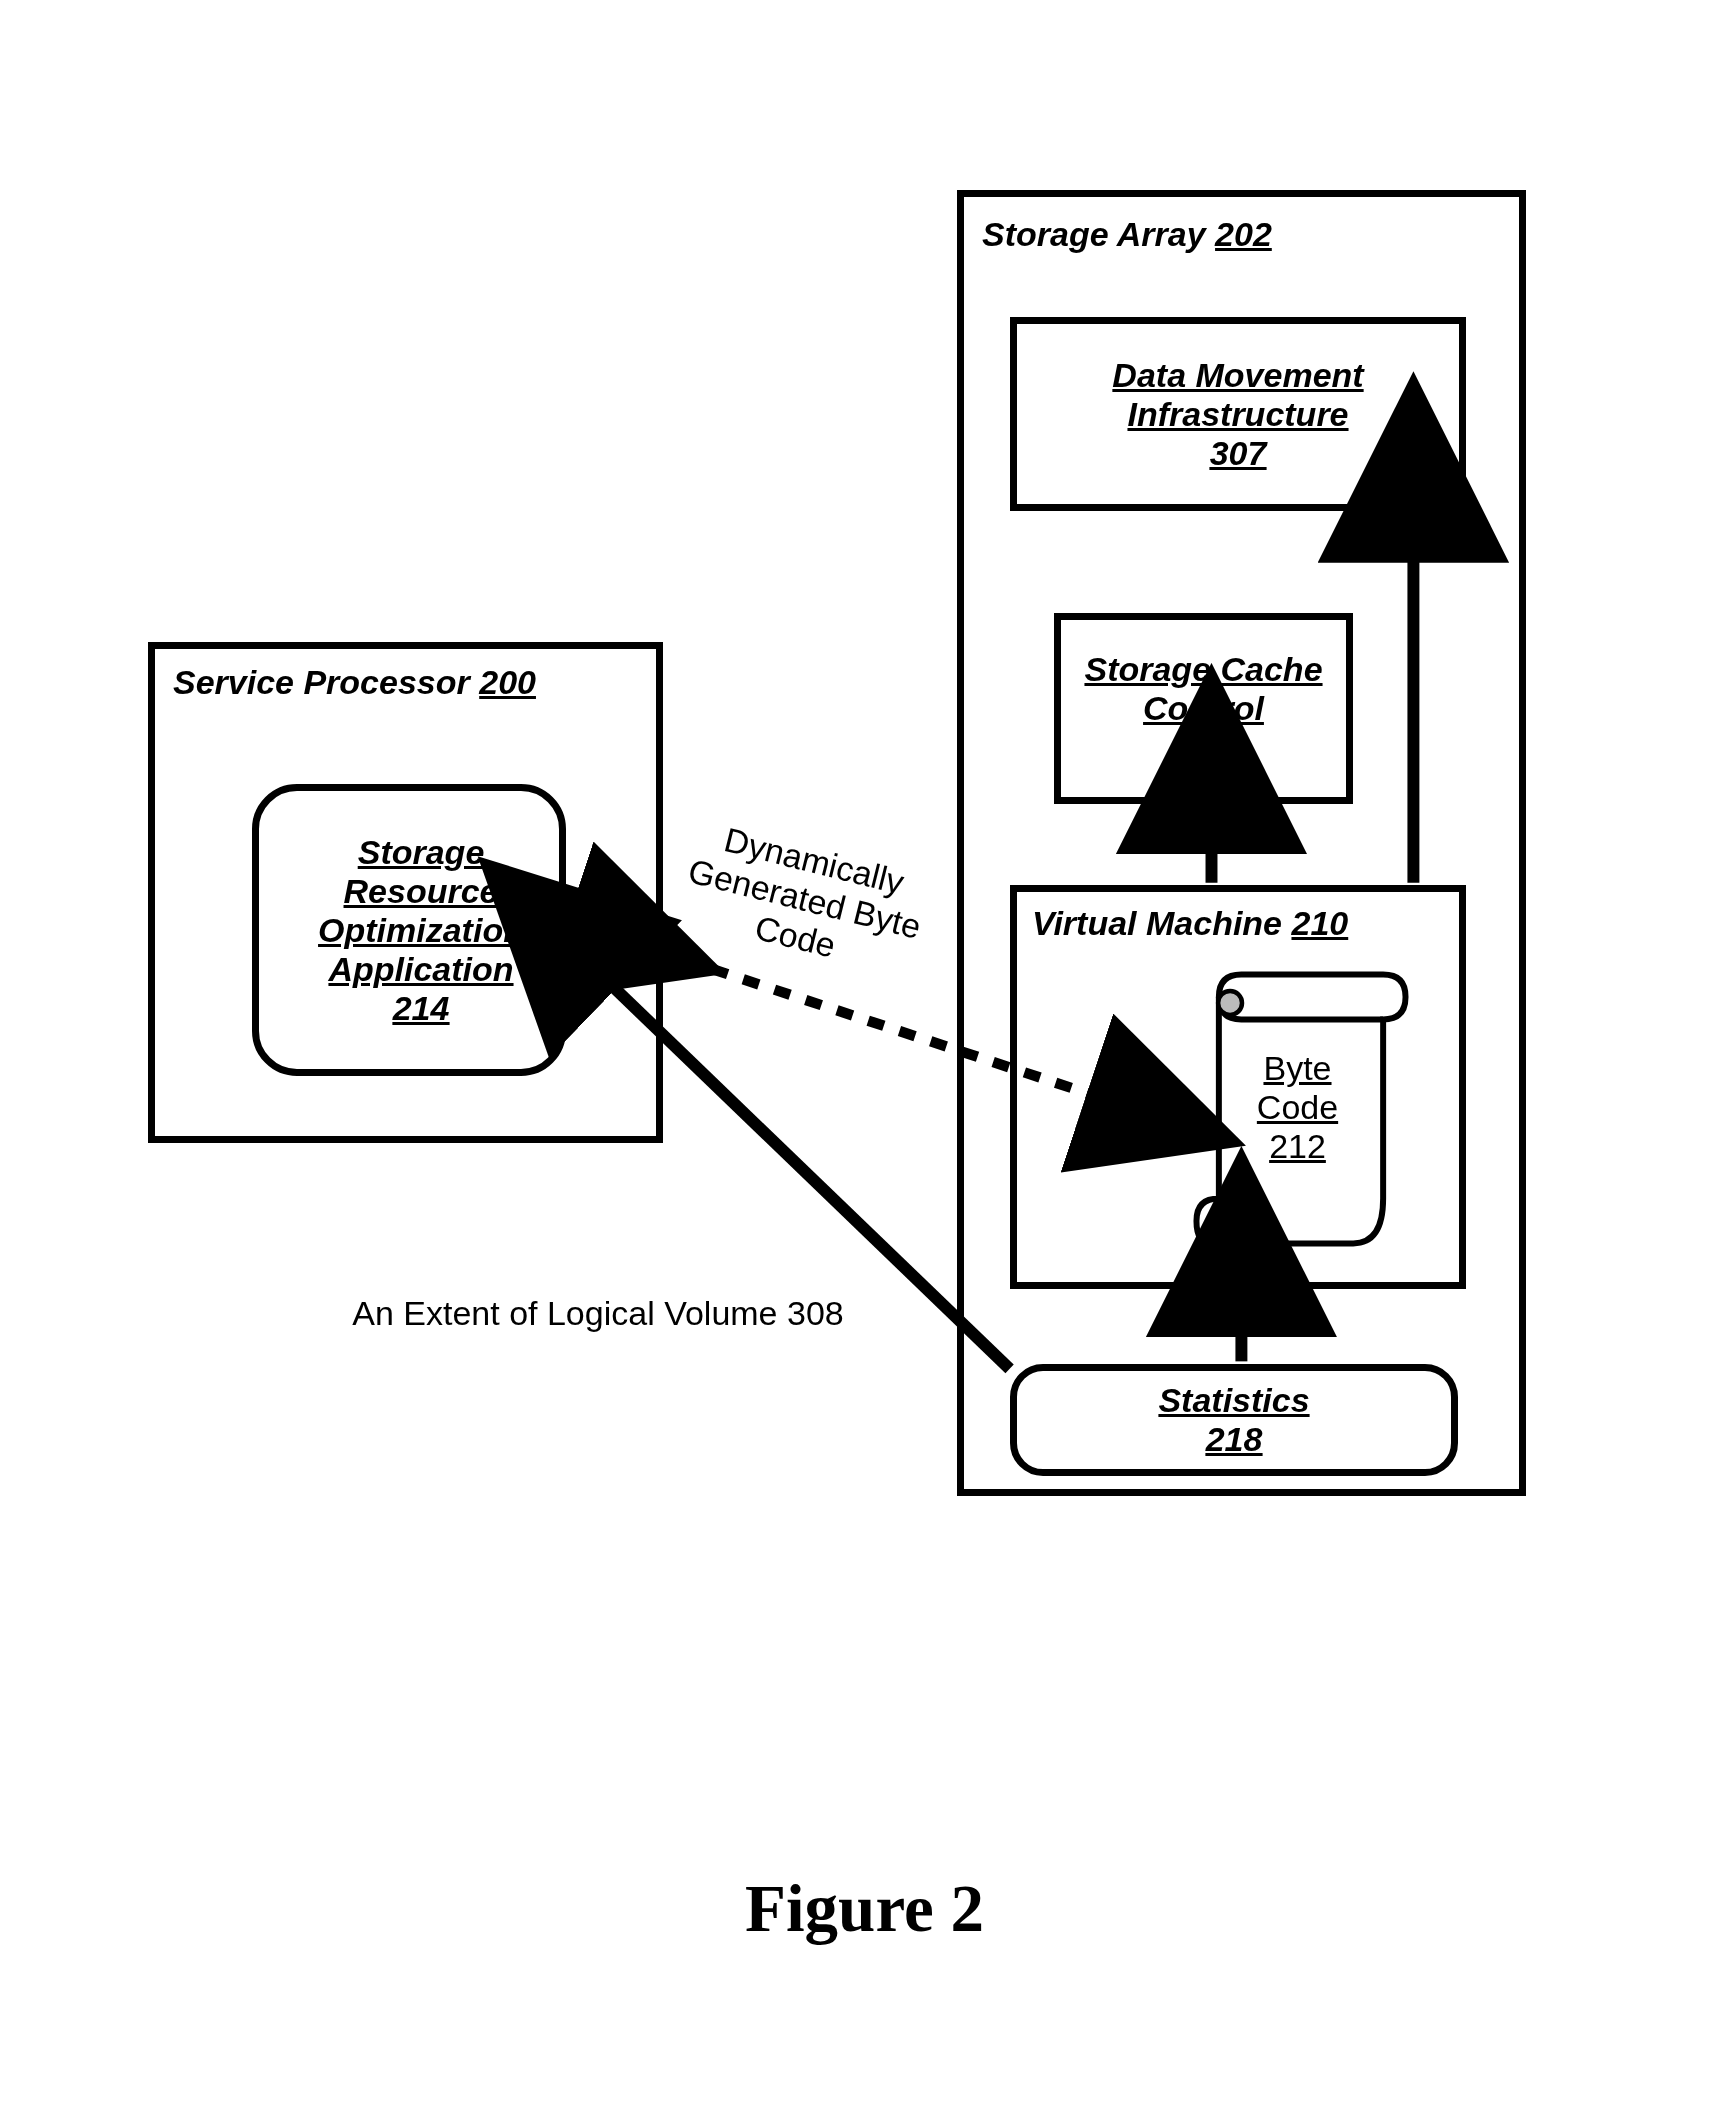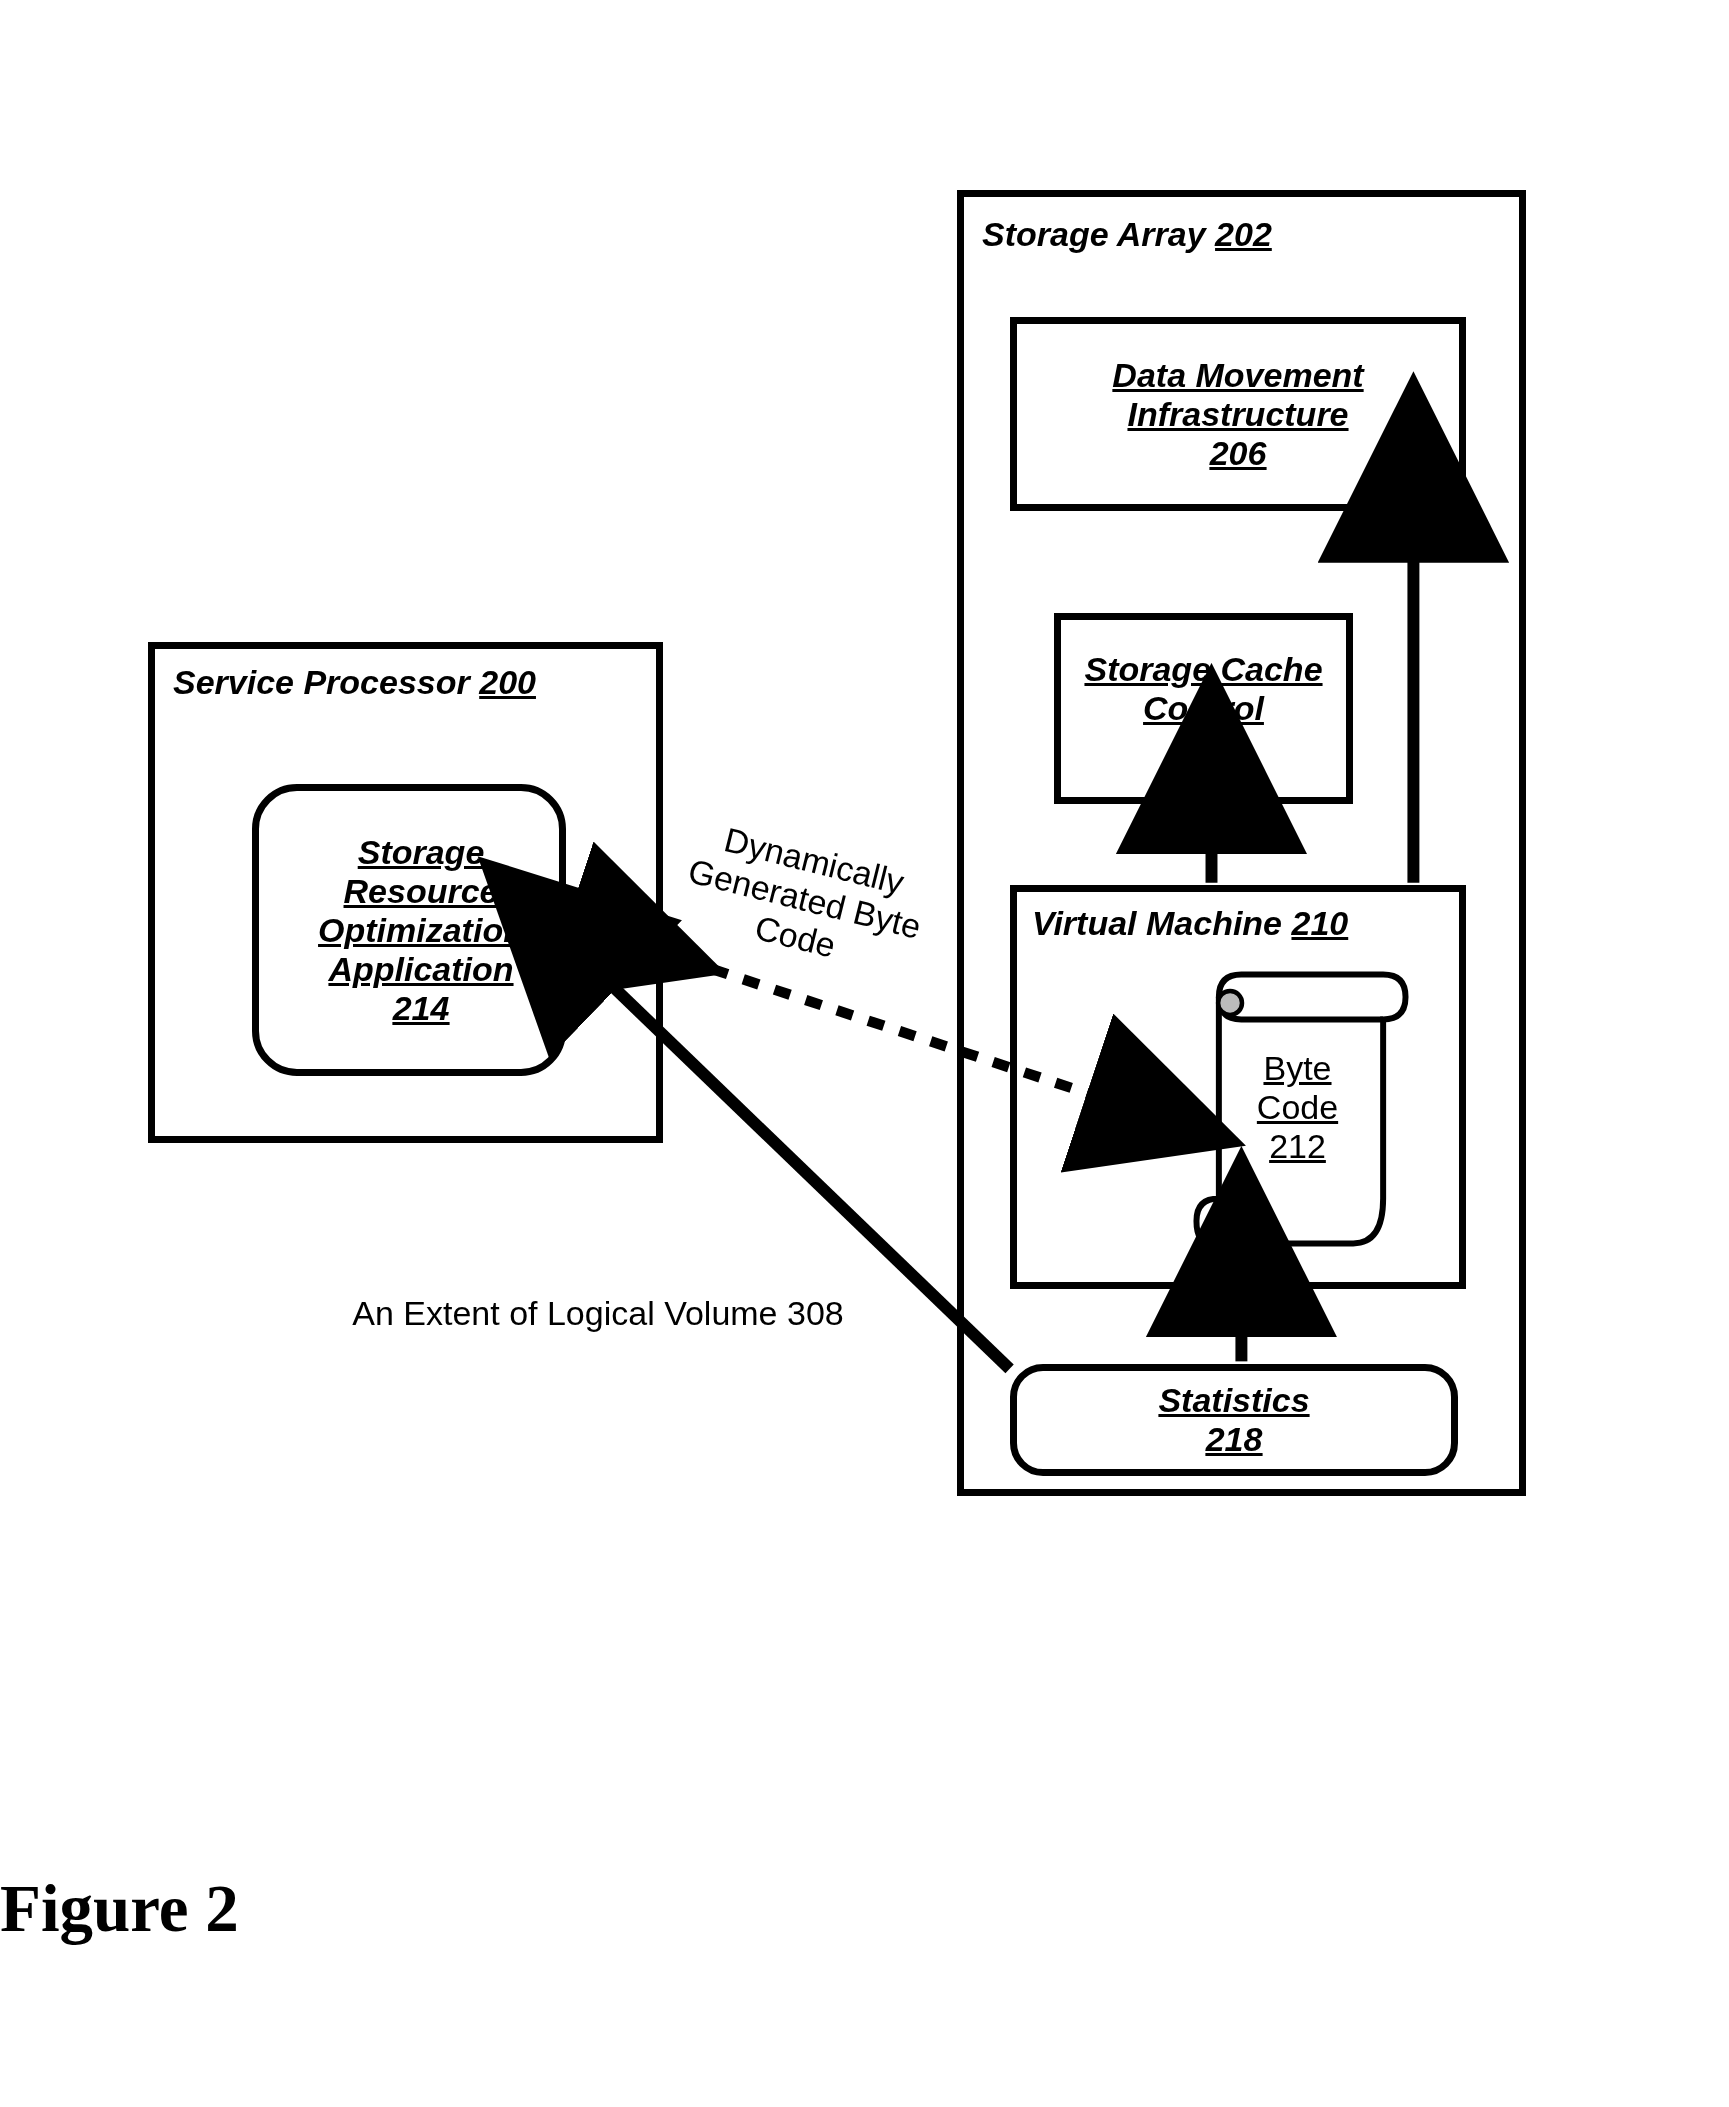--- a/index.html
+++ b/index.html
@@ -34,21 +34,21 @@
 
   <div class="box" style="left:957px; top:190px; width:569px; height:1306px;">
     <div class="title" style="position:absolute; left:18px; top:18px;">
       <span>Storage Array</span>
       <span class="ref">202</span>
     </div>
 
     <div class="box center" style="left:46px; top:120px; width:456px; height:194px;">
       <div class="title">Data Movement</div>
       <div class="title">Infrastructure</div>
-      <div class="title ref" style="text-decoration:underline;">206</div>
+      <div class="title ref" style="text-decoration:underline;">307</div>
     </div>
 
     <div class="box center" style="left:90px; top:416px; width:299px; height:191px;">
       <div class="title">Storage Cache</div>
       <div class="title">Control</div>
       <div class="title ref" style="text-decoration:underline;">204</div>
     </div>
 
     <div class="box" style="left:46px; top:688px; width:456px; height:404px;">
       <div class="title" style="position:absolute; left:15px; top:12px;">
@@ -101,18 +101,18 @@
   <div class="plain" style="position:absolute; left:681px; top:808px; width:284px; transform:rotate(14deg); transform-origin:left top;">
     <div>Dynamically</div>
     <div>Generated Byte</div>
     <div>Code</div>
   </div>
 
   <div class="plain" style="position:absolute; left:299px; top:1294px; width:598px;">
     <div>An Extent of Logical Volume 308</div>
   </div>
 
-  <div class="caption" style="position:absolute; left:0; width:1729px; top:1870px; text-align:left;">
+  <div class="caption" style="position:absolute; left:0; width:1729px; top:1870px; text-align:center;">
     <span>Figure 2</span>
   </div>
 
 </div>
 
 
 </body></html>

